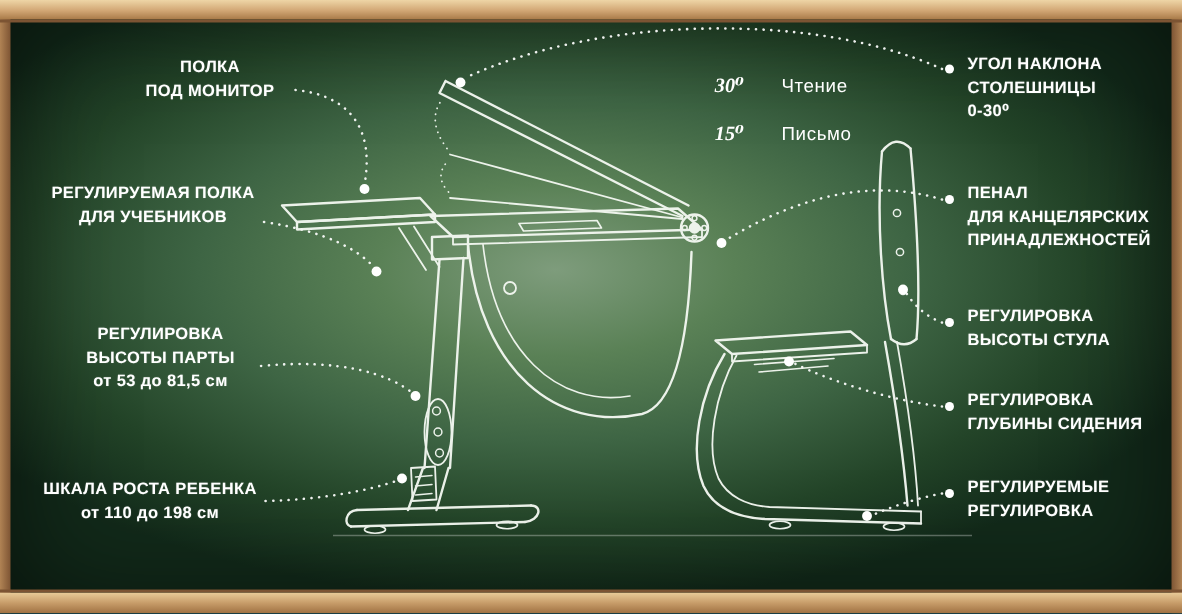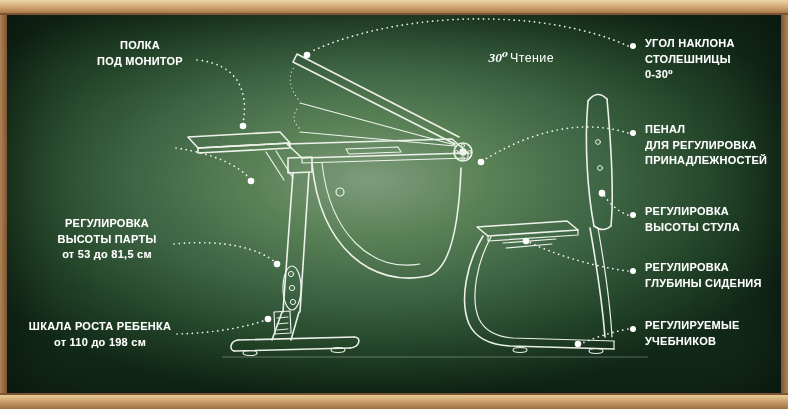--- a/index.html
+++ b/index.html
@@ -35,27 +35,27 @@
   .l1{left:60px;top:38px;width:160px}
   .l2{left:22px;top:122px;width:160px}
   .l3{left:33px;top:216px;width:148px}
   .l4{left:20px;top:319px;width:160px}
   .r{left:645px;text-align:left}
   .r1{top:36px;width:135px}
   .r2{top:122px;width:142px}
   .r3{top:204px;width:135px}
   .r4{top:260px;width:142px}
   .r5{top:318px;width:135px}
-  .angle-row{position:absolute;left:464px;z-index:4;display:flex;align-items:baseline;color:#fff}
+  .angle-row{position:absolute;left:452px;z-index:4;display:flex;align-items:baseline;color:#fff}
   .a1{top:49px}.a2{top:81px}.a3{top:107px}
   .angle-val{
     width:44px;text-align:right;font-style:italic;font-weight:700;
     font-family:"Liberation Serif","DejaVu Serif",serif;font-size:13.5px;
   }
-  .angle-word{margin-left:2px;font-size:12.5px;letter-spacing:.4px}
+  .angle-word{margin-left:25px;font-size:12.5px;letter-spacing:.4px}
 </style>
 </head>
 <body>
 
 <div class="stage">
   <div class="chalk-surface"></div>
 
   <svg class="art" viewBox="0 0 788 409">
 
     <g stroke="#ffffff" fill="none" stroke-width="1.7" stroke-linecap="round" stroke-dasharray="0.1 5" opacity="0.92">
@@ -161,41 +161,47 @@
       <circle cx="633" cy="46" r="3"></circle>
       <circle cx="633" cy="133" r="3"></circle>
       <circle cx="633" cy="215" r="3"></circle>
       <circle cx="633" cy="271" r="3"></circle>
       <circle cx="633" cy="329" r="3"></circle>
     </g>
   </svg>
 
   <div class="label left l1">ПОЛКА
 ПОД МОНИТОР</div>
+  <div class="label left l2">РЕГУЛИРУЕМАЯ ПОЛКА
+ДЛЯ УЧЕБНИКОВ</div>
   <div class="label left l3">РЕГУЛИРОВКА
 ВЫСОТЫ ПАРТЫ
 от 53 до 81,5 см</div>
   <div class="label left l4">ШКАЛА РОСТА РЕБЕНКА
 от 110 до 198 см</div>
 
   <div class="label r r1">УГОЛ НАКЛОНА
 СТОЛЕШНИЦЫ
 0-30⁰</div>
   <div class="label r r2">ПЕНАЛ
-ДЛЯ РЕГУЛИРОВКА
+ДЛЯ КАНЦЕЛЯРСКИХ
 ПРИНАДЛЕЖНОСТЕЙ</div>
   <div class="label r r3">РЕГУЛИРОВКА
 ВЫСОТЫ СТУЛА</div>
   <div class="label r r4">РЕГУЛИРОВКА
 ГЛУБИНЫ СИДЕНИЯ</div>
   <div class="label r r5">РЕГУЛИРУЕМЫЕ
-УЧЕБНИКОВ</div>
+РЕГУЛИРОВКА</div>
 
   <div class="angle-row a1">
     <span class="angle-val">30⁰</span>
     <span class="angle-word">Чтение</span>
+  </div>
+  <div class="angle-row a2">
+    <span class="angle-val">15⁰</span>
+    <span class="angle-word">Письмо</span>
   </div>
 
   <div class="wood wood-left"></div>
   <div class="wood wood-right"></div>
   <div class="wood wood-top"></div>
   <div class="wood wood-bottom"></div>
 </div>
 
 </body></html>

